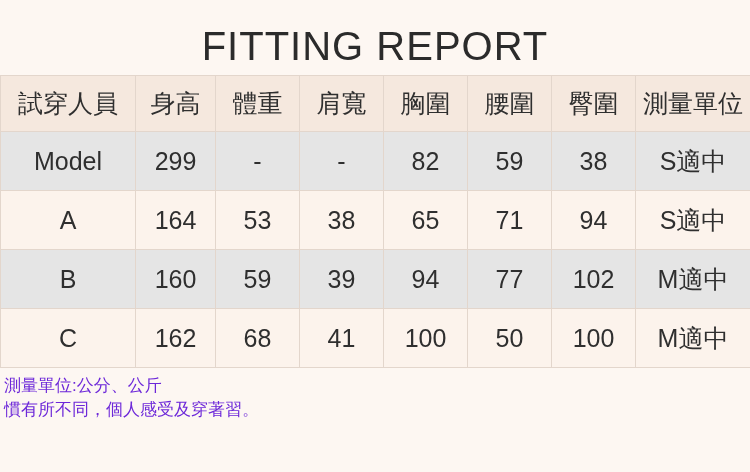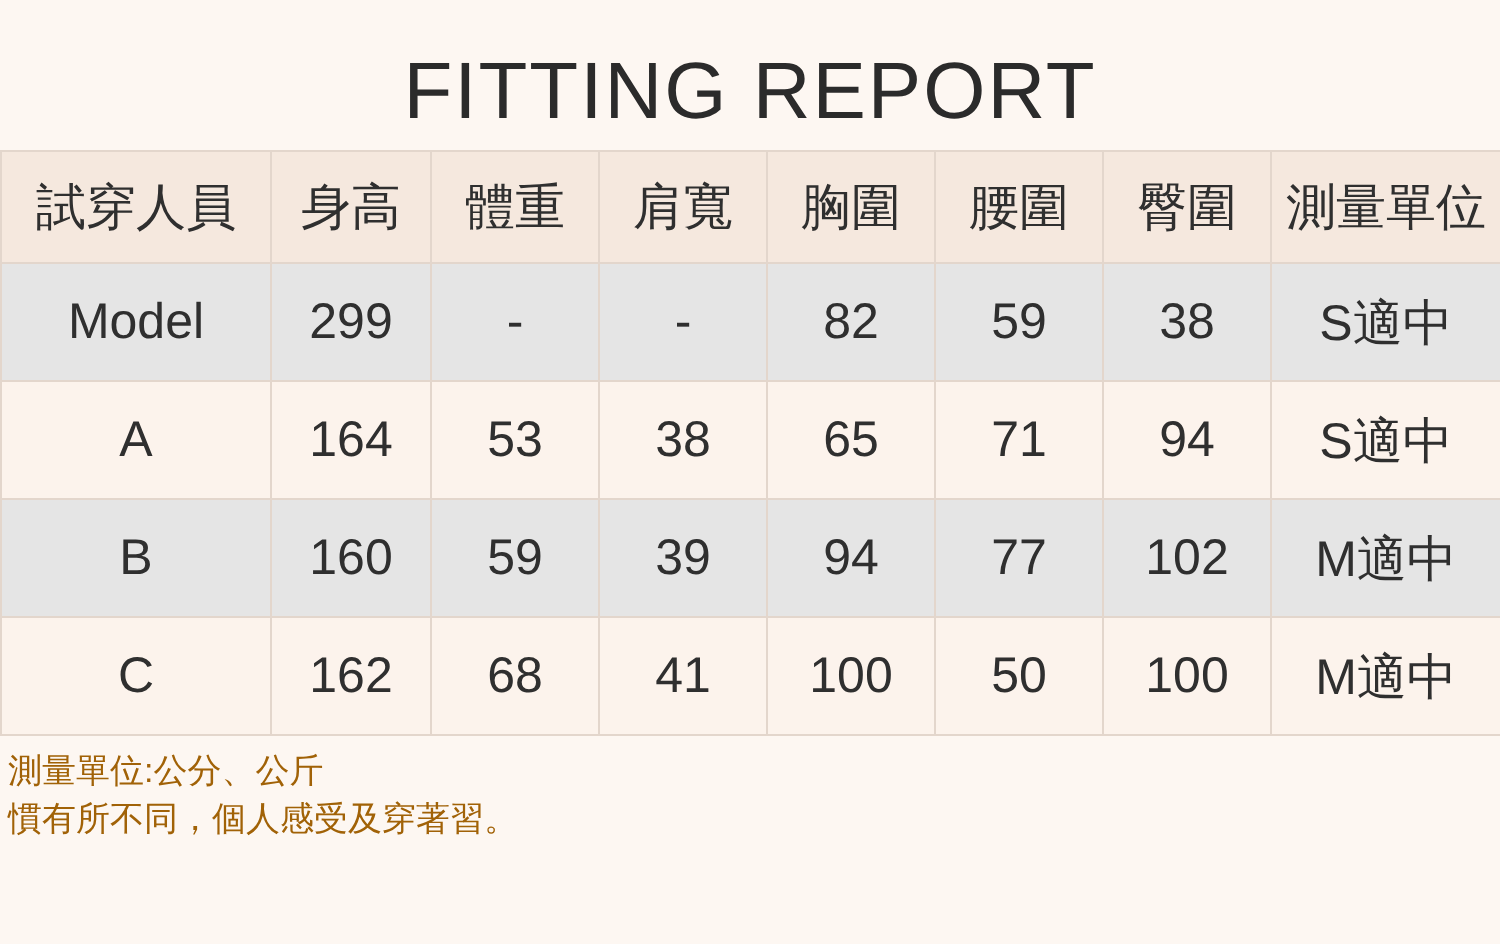--- a/index.html
+++ b/index.html
@@ -66,21 +66,21 @@
   col.c3 { width: 84px; }
   col.c4 { width: 84px; }
   col.c5 { width: 84px; }
   col.c6 { width: 84px; }
   col.c7 { width: 115px; }
 
   .notes {
     padding: 6px 4px 0 4px;
     font-size: 17px;
     line-height: 1.42;
-    color: #a16207;
+    color: #6d28d9;
     letter-spacing: 0px;
   }
   .notes div {
     white-space: nowrap;
   }
 </style>
 </head>
 <body>
 
 <div class="page">

